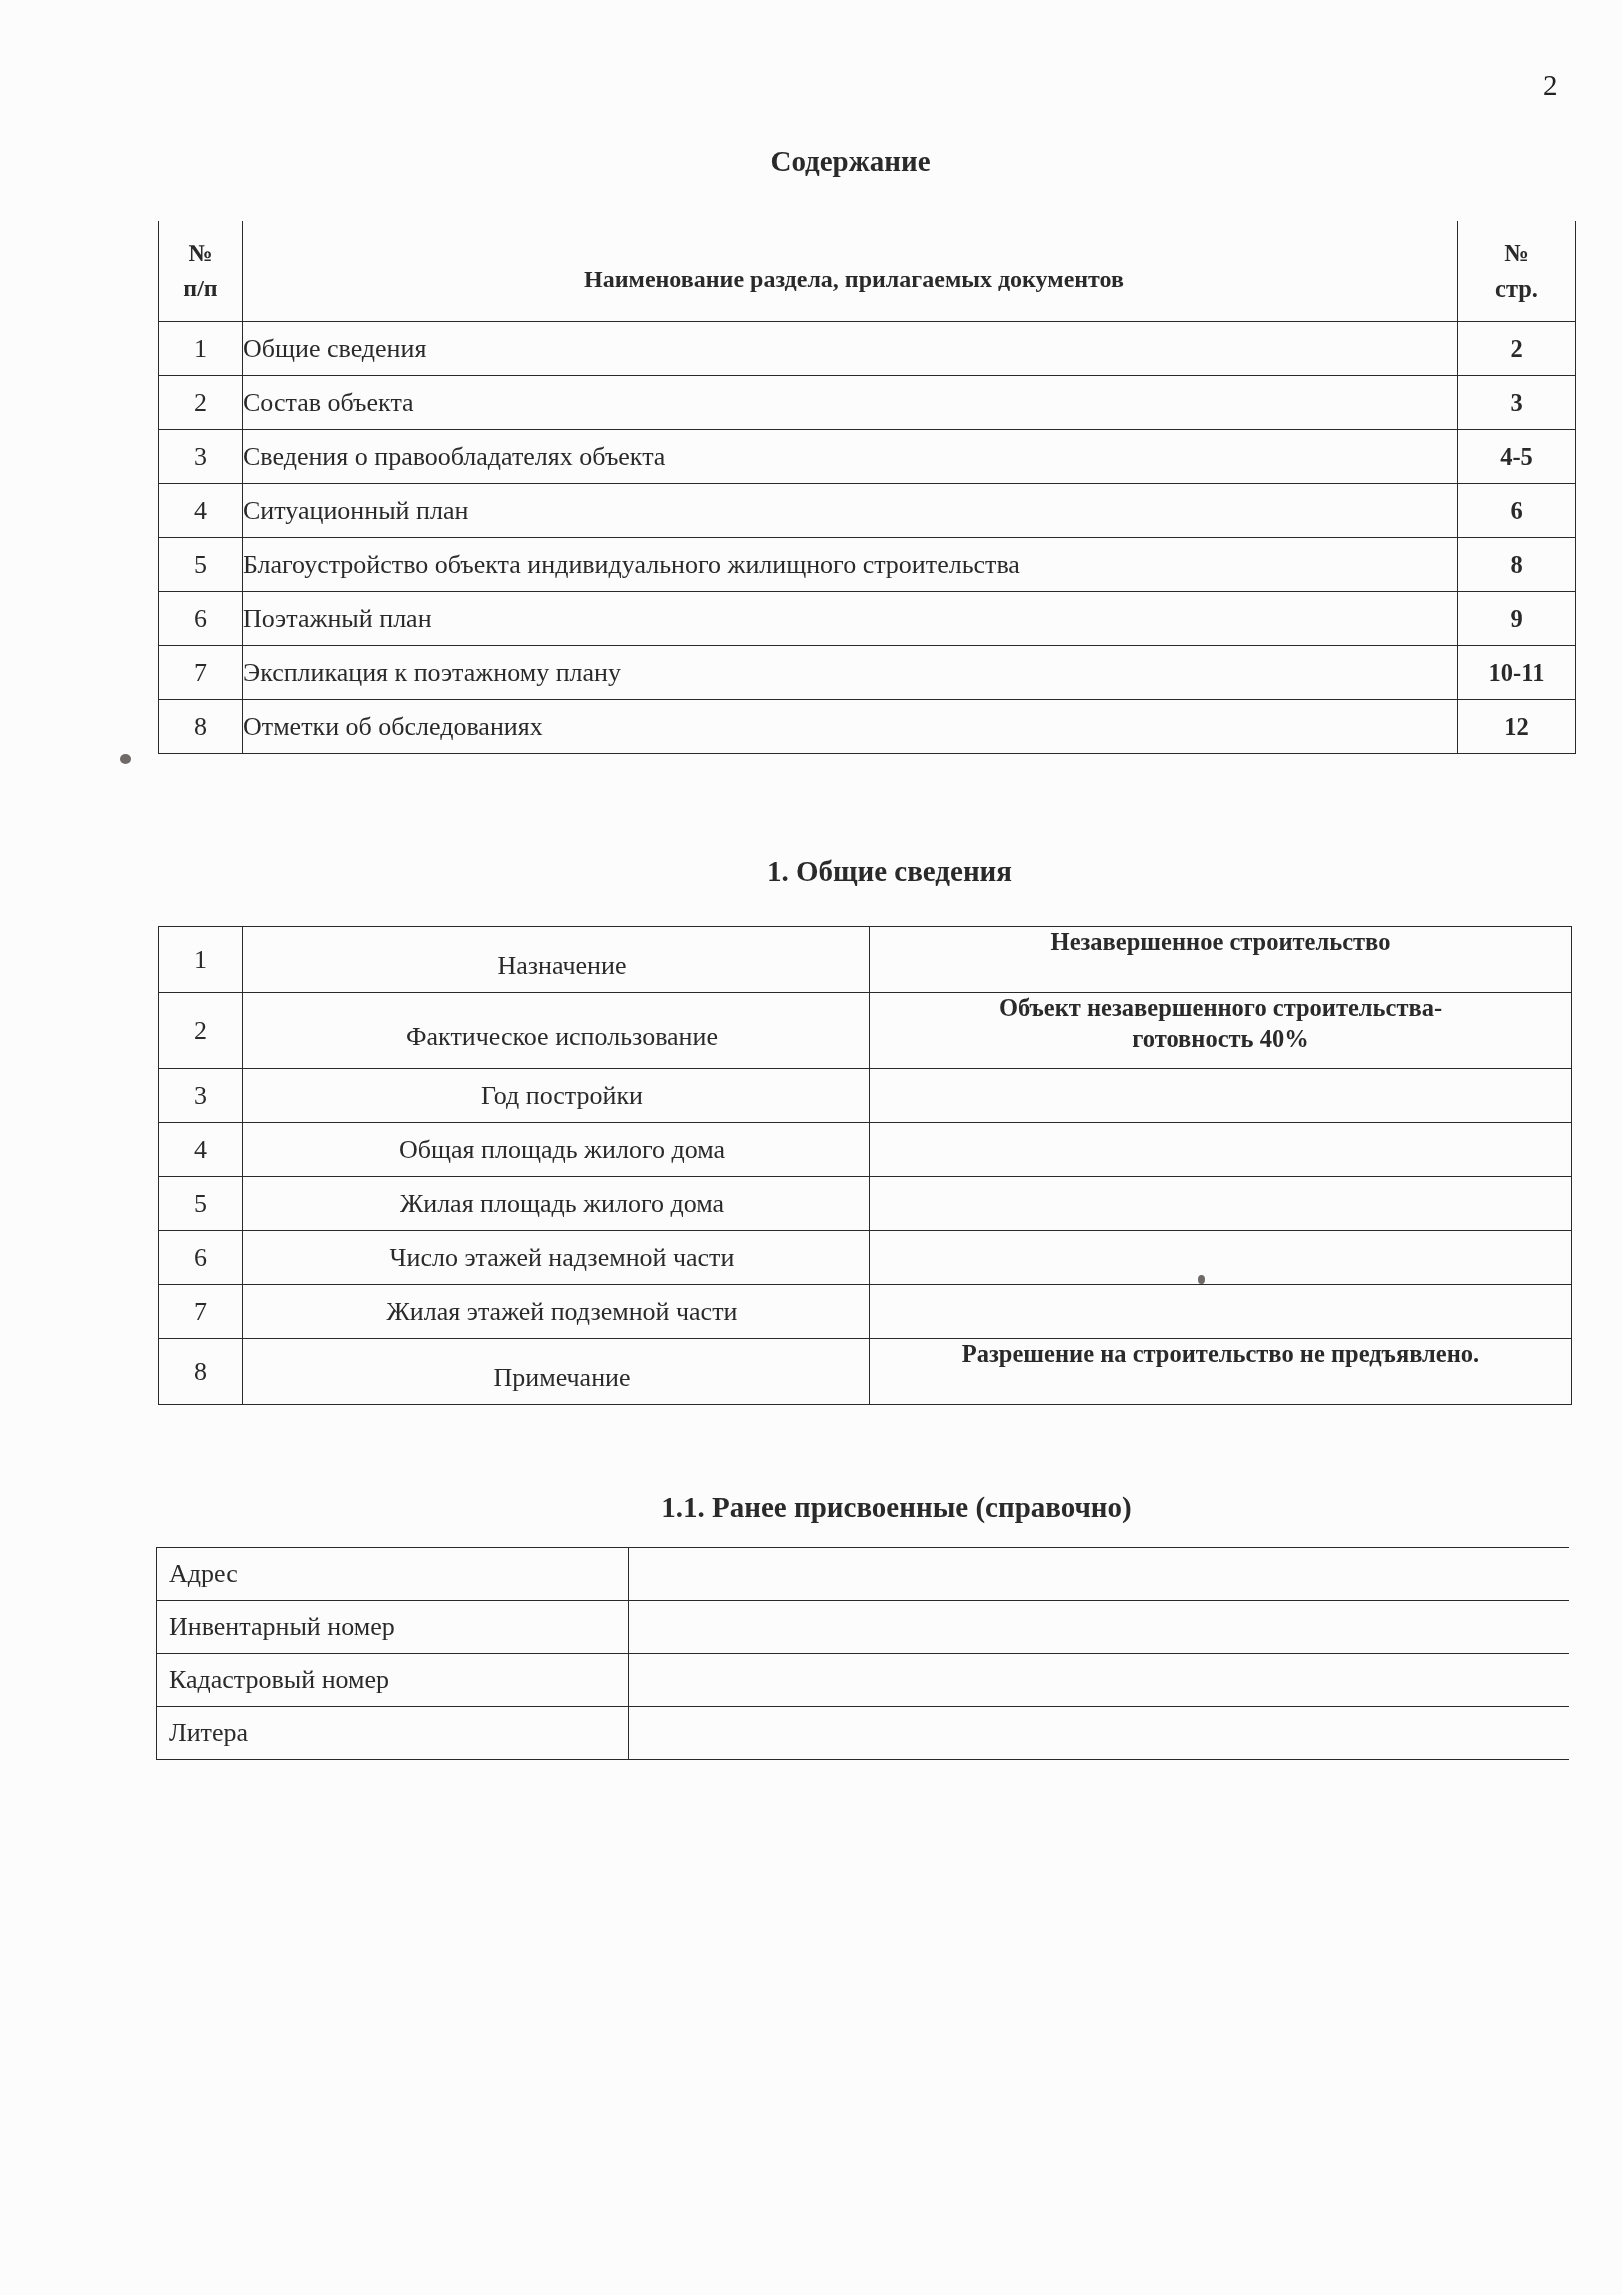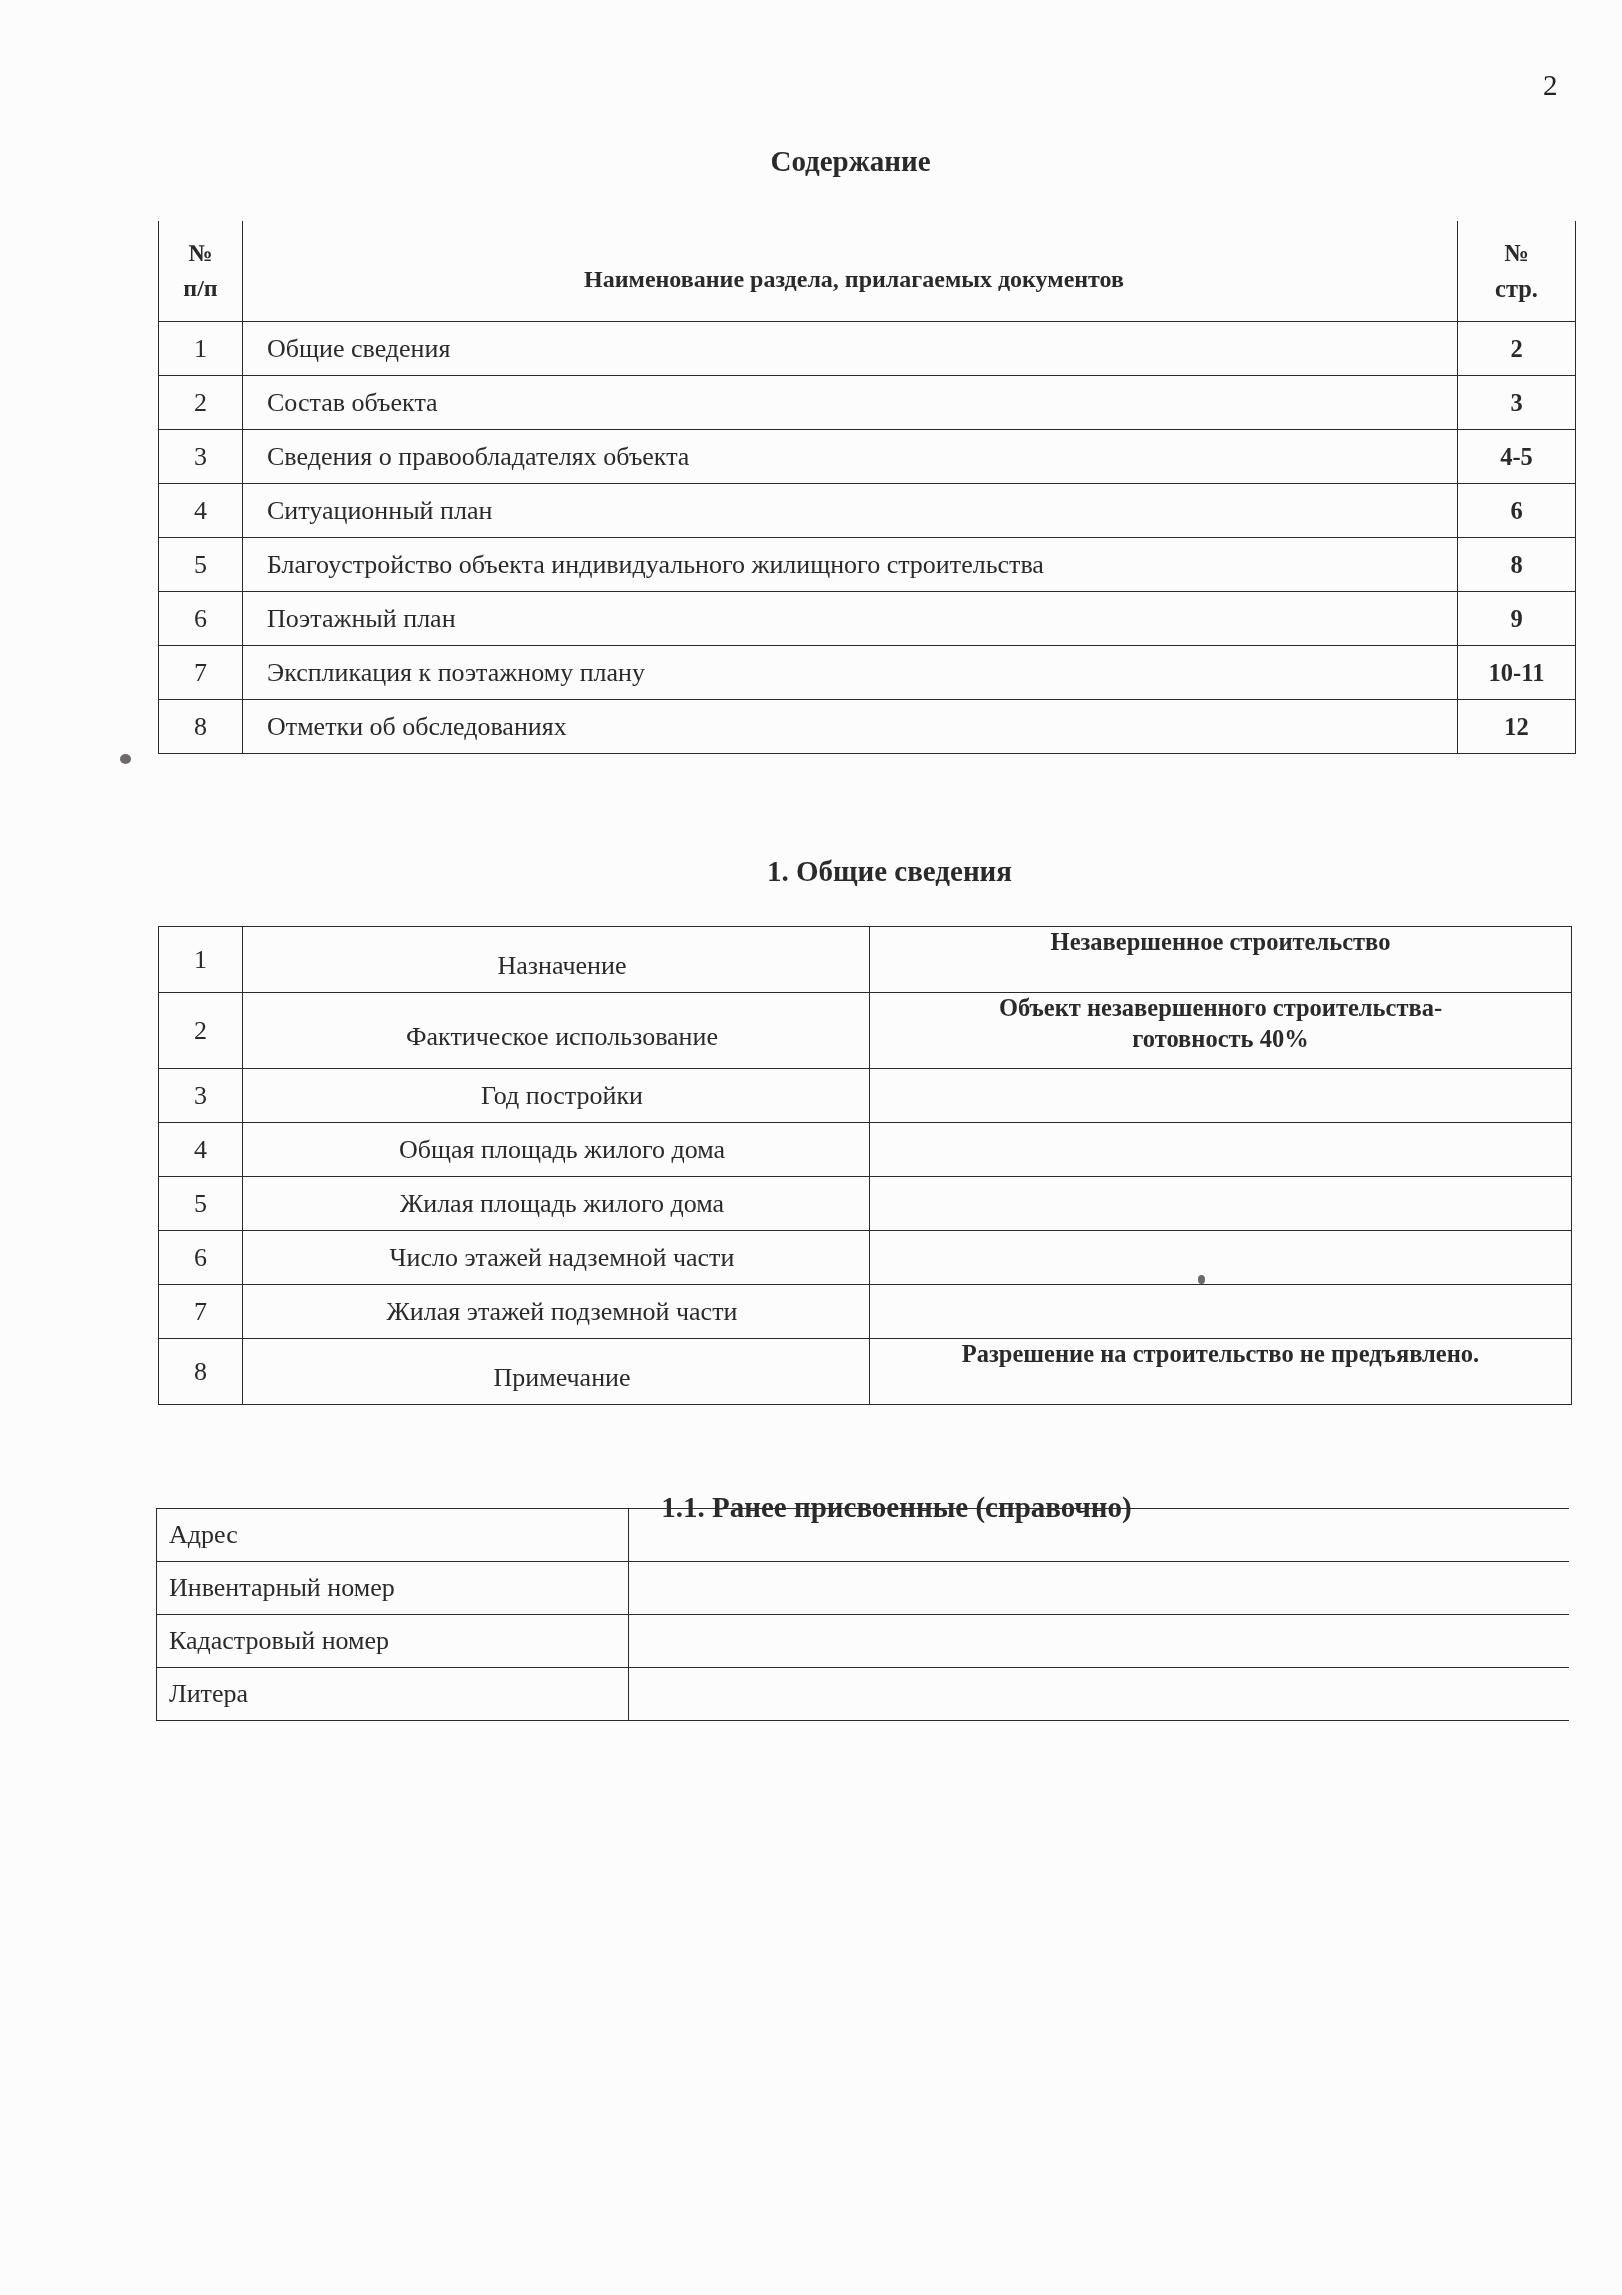--- a/index.html
+++ b/index.html
@@ -56,21 +56,21 @@
     }
     .toc th {
       font-weight: bold;
       font-size: 24px;
       height: 83px;
       border-top: none;
       line-height: 1.45;
     }
     .toc td { height: 53px; }
     .toc .col-num { width: 83px; text-align: center; }
-    .toc .col-name { text-align: left; padding-left: 24px; }
+    .toc .col-name { text-align: left; padding-left: 0; }
     .toc .col-page { width: 117px; text-align: center; font-weight: bold; font-size: 24.5px; }
     .toc th.col-name { text-align: center; padding-left: 8px; padding-top: 17px; }
 
     
     .general {
       left: 158px;
       top: 926px;
       width: 1414px;
     }
     .general td { height: 53px; }
@@ -82,21 +82,21 @@
       font-weight: bold;
       font-size: 24.5px;
       line-height: 1.25;
     }
     .general tr.tall td { height: 63px; }
     .general .col-label.lower { padding-top: 12px; }
 
     
     .prev {
       left: 156px;
-      top: 1508px;
+      top: 1547px;
       width: 1413px;
     }
     .prev td {
       height: 52px;
       border-right: none;
     }
     .prev .col-label {
       width: 459px;
       text-align: left;
       padding-left: 12px;

